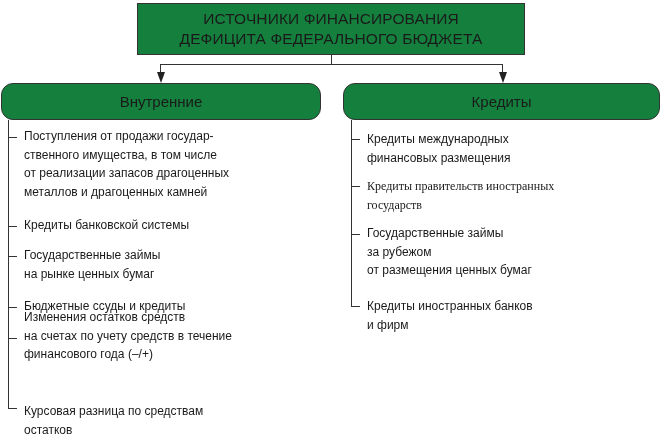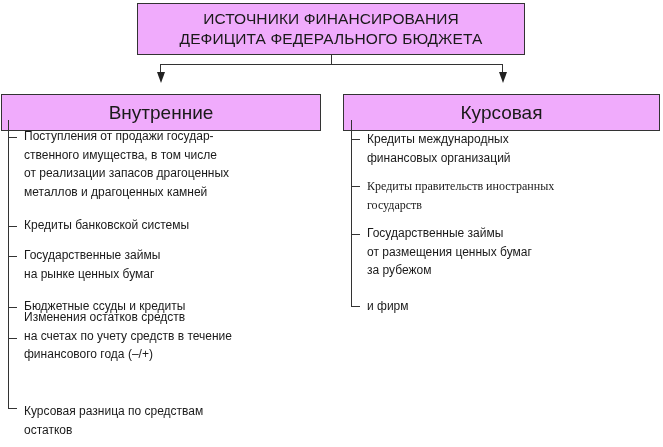--- a/index.html
+++ b/index.html
@@ -12,40 +12,41 @@
       height: 447px;
       position: relative;
       overflow: hidden;
       font-family: "Liberation Sans", "DejaVu Sans", sans-serif;
       color: #1a1a1a;
     }
     .box {
       position: absolute;
       border: 1.5px solid #333;
       box-sizing: border-box;
-      background: #f0abfc;
+      background: #15803d;
       text-align: center;
       display: flex;
       align-items: center;
       justify-content: center;
     }
     .top-box {
       left: 137px;
       top: 3px;
       width: 388px;
       height: 52px;
       font-size: 15.5px;
       line-height: 20px;
       letter-spacing: 0.1px;
       flex-direction: column;
     }
     .cat-box {
-      top: 94px;
+      top: 83px;
       height: 37px;
-      font-size: 19px;
+      font-size: 15px;
+      border-radius: 12px;
     }
     .left-box { left: 1px; width: 320px; }
     .right-box { left: 343px; width: 317px; }
     .line {
       position: absolute;
       background: #333;
     }
     .arrowhead {
       position: absolute;
       width: 0; height: 0;
@@ -79,21 +80,21 @@
 <div class="line" style="left:160px; top:64px; width:343px; height:1.3px;"></div>
 <div class="line" style="left:160px; top:64px; width:1.3px; height:8px;"></div>
 <div class="arrowhead" style="left:156.5px; top:72px;"></div>
 <div class="line" style="left:502px; top:64px; width:1.3px; height:8px;"></div>
 <div class="arrowhead" style="left:498.5px; top:72px;"></div>
 
 <div class="box cat-box left-box">
   <span>Внутренние</span>
 </div>
 <div class="box cat-box right-box">
-  <span>Курсовая</span>
+  <span>Кредиты</span>
 </div>
 
 <div class="line" style="left:8px; top:120px; width:1.3px; height:289px;"></div>
 
 <div class="tick" style="left:8px; top:137px;"></div>
 <div class="tick" style="left:8px; top:226px;"></div>
 <div class="tick" style="left:8px; top:256px;"></div>
 <div class="tick" style="left:8px; top:307px;"></div>
 <div class="tick" style="left:8px; top:338px;"></div>
 <div class="tick" style="left:8px; top:408px;"></div>
@@ -126,26 +127,27 @@
 
 <div class="line" style="left:351px; top:120px; width:1.3px; height:187px;"></div>
 
 <div class="tick" style="left:351px; top:139px;"></div>
 <div class="tick" style="left:351px; top:186px;"></div>
 <div class="tick" style="left:351px; top:234px;"></div>
 <div class="tick" style="left:351px; top:306px;"></div>
 
 <div class="item" style="left:367px; top:130px;">
   <span class="ln">Кредиты международных</span>
-  <span class="ln">финансовых организаций</span>
+  <span class="ln">финансовых размещения</span>
 </div>
 <div class="item" style="left:367px; top:177px;font-family:Liberation Serif, serif;">
   <span class="ln">Кредиты правительств иностранных</span>
   <span class="ln">государств</span>
 </div>
 <div class="item" style="left:367px; top:224px;">
   <span class="ln">Государственные займы</span>
+  <span class="ln">за рубежом</span>
   <span class="ln">от размещения ценных бумаг</span>
-  <span class="ln">за рубежом</span>
 </div>
 <div class="item" style="left:367px; top:297px;">
+  <span class="ln">Кредиты иностранных банков</span>
   <span class="ln">и фирм</span>
 </div>
 
 </body></html>

